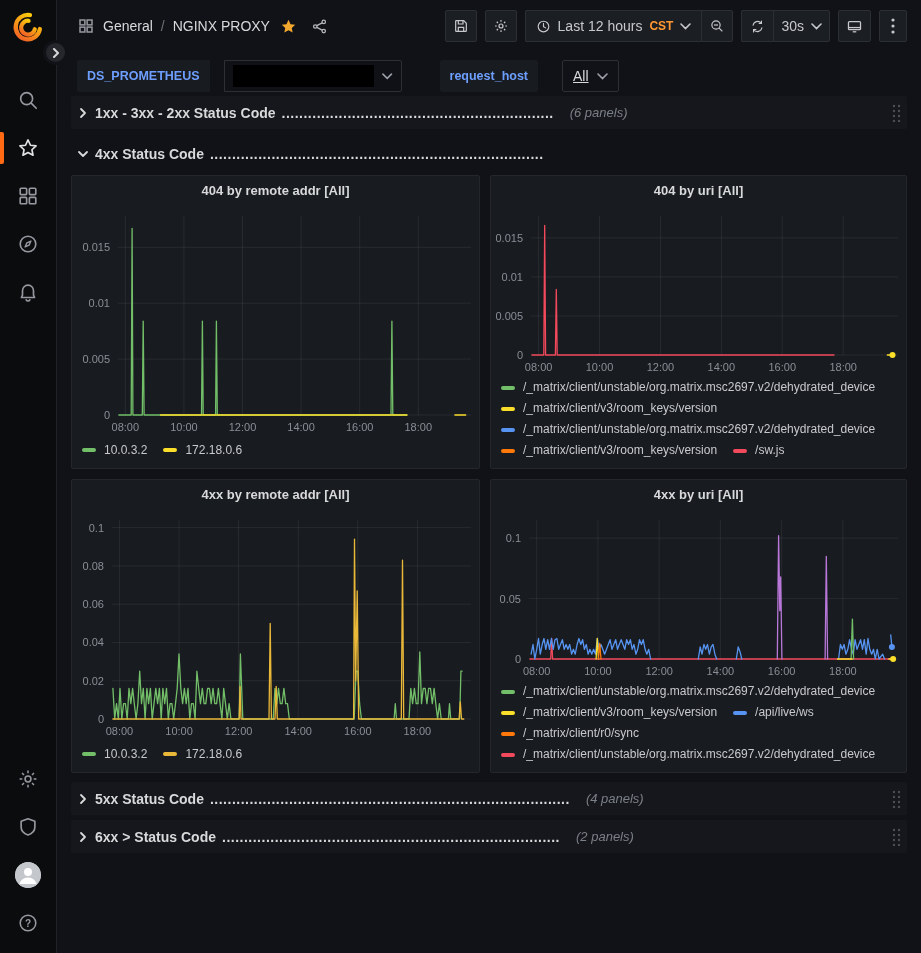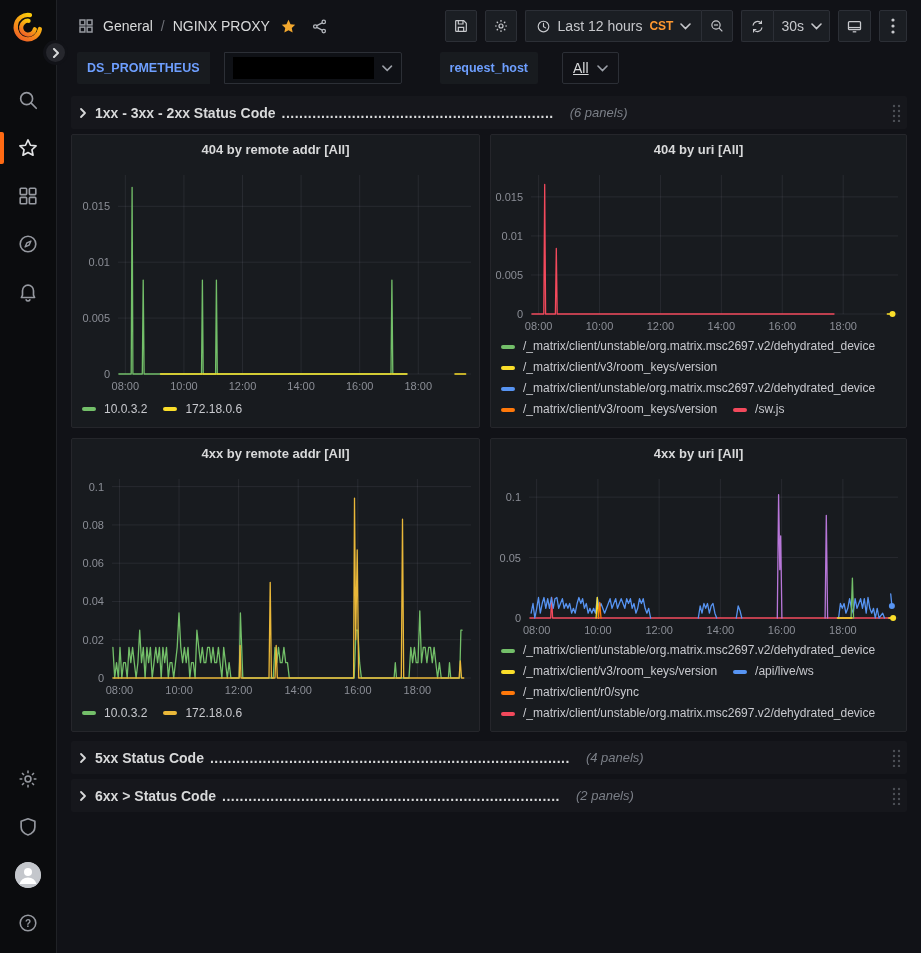--- a/index.html
+++ b/index.html
@@ -29,21 +29,21 @@
   .actions{display:flex;align-items:center;gap:8px;}
   .tbtn{height:32px;min-width:32px;box-sizing:border-box;display:inline-flex;align-items:center;justify-content:center;gap:7px;background:#1b1e23;border:1px solid #2c2f36;border-radius:2px;color:#c7c8cc;font-size:14px;padding:0 7px;cursor:pointer;}
   .tbtn .orange{color:#ff9830;font-size:12px;font-weight:bold;}
   .btn-group{display:flex;align-items:stretch;}
   .btn-group .tbtn{border-radius:0;}
   .btn-group .tbtn:first-child{border-radius:2px 0 0 2px;border-right:none;}
   .btn-group .tbtn:last-child{border-radius:0 2px 2px 0;}
   .kebab{padding:0 4px;min-width:28px;}
 
   
-  .varbar{height:40px;display:flex;align-items:flex-start;gap:24px;padding:0 14px 0 20px;flex:0 0 40px;}
+  .varbar{height:40px;display:flex;align-items:flex-end;gap:24px;padding:0 14px 0 20px;flex:0 0 40px;}
   .var-chip{height:32px;display:flex;align-items:center;background:#181b1f;color:#6e9fff;font-size:12.5px;font-weight:bold;padding:0 10px;border-radius:2px 0 0 2px;cursor:pointer;}
   .var-select{height:32px;box-sizing:border-box;display:flex;align-items:center;gap:8px;background:#0f1116;border:1px solid #2c2f36;border-radius:0 2px 2px 0;padding:0 8px;margin-left:-10px;cursor:pointer;color:#9da1a9;text-decoration:underline;}
   .redacted{width:150px;height:22px;background:#000;}
   .var-select.all{margin-left:0;border-radius:2px;color:#d8d9da;font-size:14px;padding:0 10px;background:#111217;}
 
   
   .dash{flex:1;padding:4px 14px 0 14px;overflow:hidden;}
   .row-head{height:33px;display:flex;align-items:center;gap:6px;padding:0 6px;margin-bottom:5px;border-radius:2px;cursor:pointer;}
   .row-head.collapsed{background:#16171c;}
   .row-chev{color:#d8d9da;display:flex;flex:0 0 auto;}
@@ -302,20 +302,29 @@
                 <circle cx="8" cy="7" r="1.2"></circle>
                 <circle cx="3" cy="12" r="1.2"></circle>
                 <circle cx="8" cy="12" r="1.2"></circle>
                 <circle cx="3" cy="17" r="1.2"></circle>
                 <circle cx="8" cy="17" r="1.2"></circle>
               </g>
             </svg>
         </span>
       </div>
 
+      <div class="row-head" style="margin-top:8px;">
+        <span class="row-chev">
+          <svg width="12" height="12" viewBox="0 0 12 12">
+              <path d="M2 4l4 4 4-4" fill="none" stroke="currentColor" stroke-width="1.8" stroke-linecap="round" stroke-linejoin="round"></path>
+            </svg>
+        </span>
+        <span class="row-title">4xx Status Code</span>
+        <span class="row-leader">............................................................................</span>
+      </div>
 
       <div class="panel-grid">
         <section class="panel">
           <h2 class="panel-title">404 by remote addr [All]</h2>
           <div class="plot-wrap">
               <svg class="plot" width="407" height="230">
                 <line x1="53.32365145228216" x2="53.32365145228216" y1="10" y2="209" stroke="rgba(204,204,220,0.09)"></line>
                 <text x="53.32365145228216" y="225" text-anchor="middle" class="tick">08:00</text>
                 <line x1="111.91286307053942" x2="111.91286307053942" y1="10" y2="209" stroke="rgba(204,204,220,0.09)"></line>
                 <text x="111.91286307053942" y="225" text-anchor="middle" class="tick">10:00</text>

